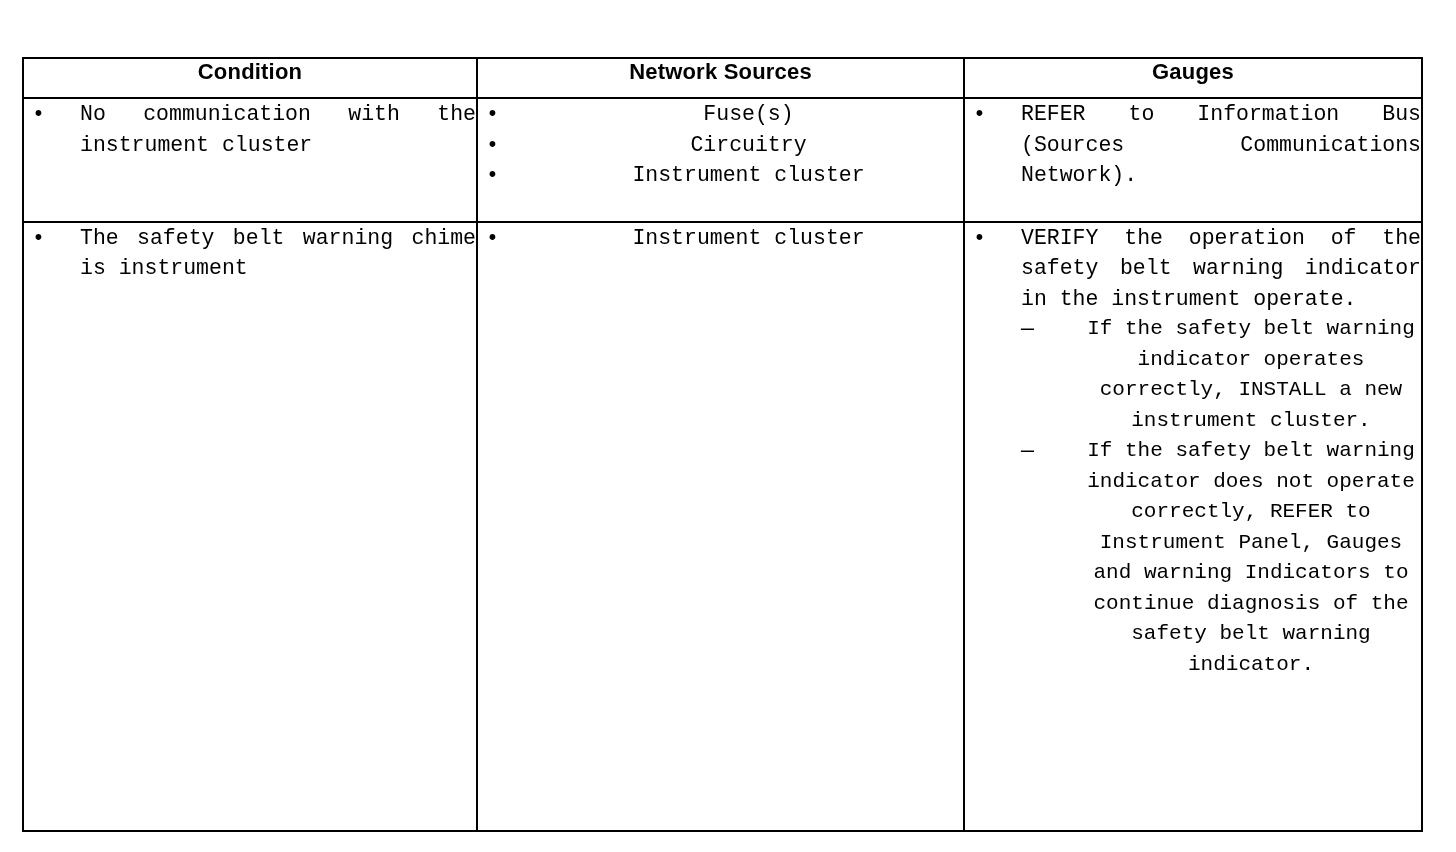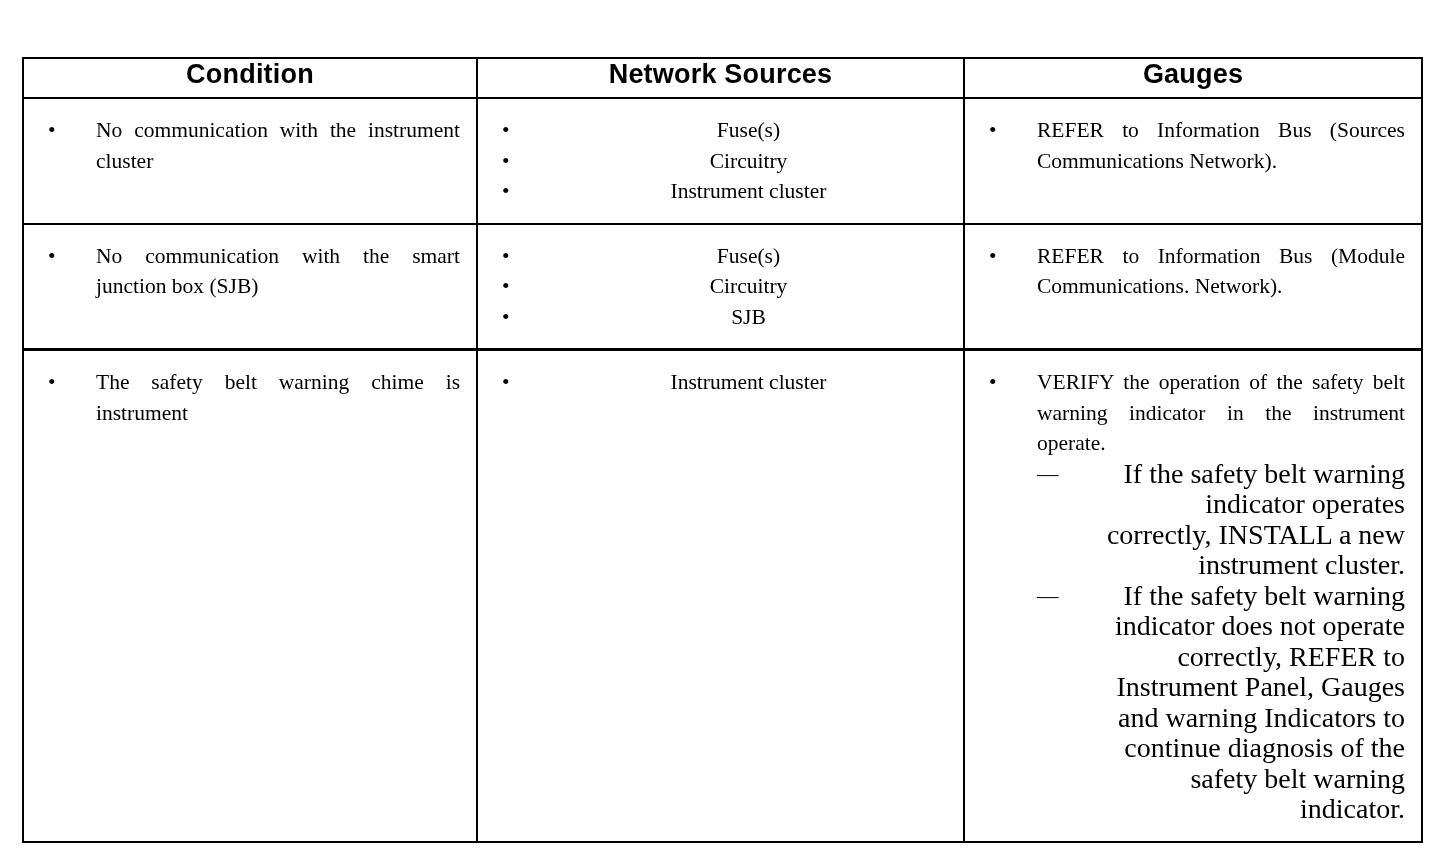--- a/index.html
+++ b/index.html
@@ -57,34 +57,35 @@
     padding: 0;
   }
 
   thead th {
     border-bottom: 2px solid #000;
     height: 38px;
     text-align: center;
     vertical-align: middle;
     font-family: "Liberation Sans", sans-serif;
     font-weight: bold;
-    font-size: 27px;
+    font-size: 22px;
     letter-spacing: 0.2px;
   }
 
   tbody tr.row-sep td { border-bottom: 2px solid #000; }
   tbody tr.row-sep-thick td { border-bottom: 3px solid #000; }
 
   tbody td { padding: 6px 8px 10px 8px; }
 
   
   ul.blist {
     list-style: none;
     margin: 0;
-    padding: 16px;
+    padding: 0;
+    font-family: Liberation Mono, monospace;
   }
   ul.blist > li {
     position: relative;
     padding-left: 56px;
     font-size: 21.5px;
     line-height: 30.5px;
     text-align: justify;
     text-justify: inter-word;
     margin: 0;
   }
@@ -100,23 +101,23 @@
 
   
   ul.dlist {
     list-style: none;
     margin: 0;
     padding: 0;
   }
   ul.dlist > li {
     position: relative;
     padding-left: 60px;
-    font-size: 28px;
+    font-size: 21px;
     line-height: 30.5px;
-    text-align: right;
+    text-align: center;
     margin: 0;
   }
   ul.dlist > li::before {
     content: "\2014";
     position: absolute;
     left: 0px;
     top: 0;
     font-size: 21.5px;
     line-height: 30.5px;
   }
@@ -157,39 +158,20 @@
             <li class="compact">Instrument cluster</li>
           </ul>
         </td>
         <td>
           <ul class="blist">
             <li>REFER to Information Bus (Sources Communications Network).</li>
           </ul>
         </td>
       </tr>
 
-      <tr class="row-sep-thick">
-        <td>
-          <ul class="blist">
-            <li>No communication with the smart junction box (SJB)</li>
-          </ul>
-        </td>
-        <td>
-          <ul class="blist">
-            <li class="compact">Fuse(s)</li>
-            <li class="compact">Circuitry</li>
-            <li class="compact">SJB</li>
-          </ul>
-        </td>
-        <td>
-          <ul class="blist">
-            <li>REFER to Information Bus (Module Communications. Network).</li>
-          </ul>
-        </td>
-      </tr>
 
       <tr>
         <td>
           <ul class="blist">
             <li>The safety belt warning chime is instrument</li>
           </ul>
         </td>
         <td>
           <ul class="blist">
             <li class="compact">Instrument cluster</li>

